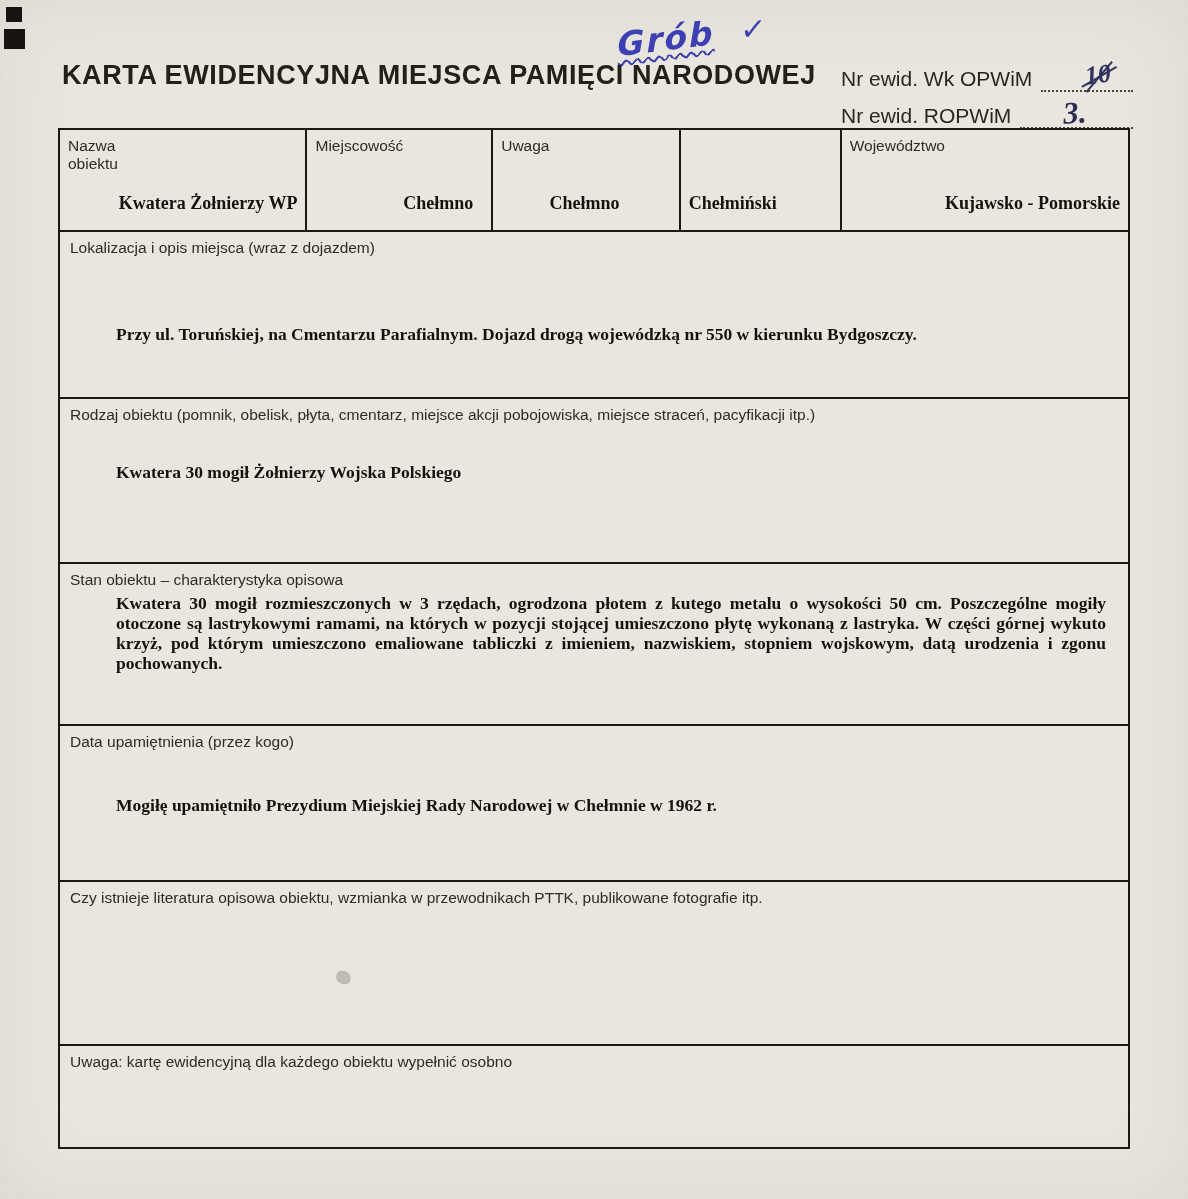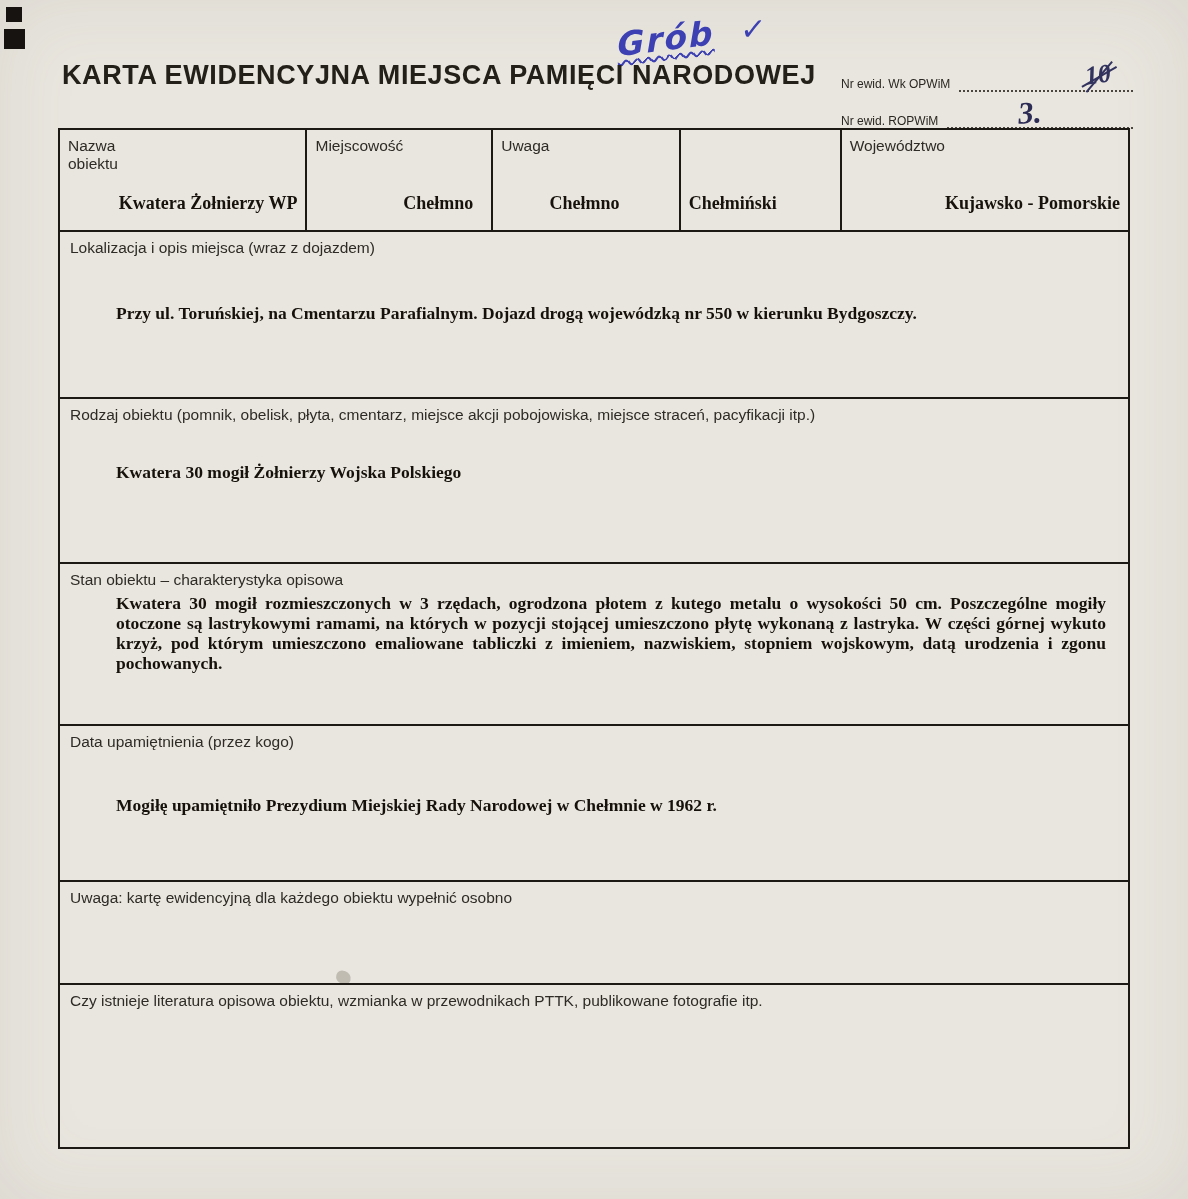--- a/index.html
+++ b/index.html
@@ -50,21 +50,21 @@
 
   .form-title {
     position: absolute; left: 62px; top: 60px; margin: 0;
     font-size: 27px; font-weight: 700; color: #232019;
     letter-spacing: 0.6px; white-space: nowrap;
   }
 
   
   .nr-block { position: absolute; left: 841px; top: 55px; width: 292px; }
   .nr-row { position: relative; display: flex; align-items: flex-end; height: 37px; }
-  .nr-label { font-size: 12px; color: #2a2722; white-space: nowrap; padding-bottom: 1px; }
+  .nr-label { font-size: 21px; color: #2a2722; white-space: nowrap; padding-bottom: 1px; }
   .nr-line {
     position: relative; flex: 1; margin-left: 9px; height: 24px;
     border-bottom: 2px dotted #4a463f;
   }
   .hw-crossed {
     position: absolute; right: 22px; bottom: 0px;
     font-family: "Liberation Serif", serif; font-style: italic; font-weight: 700;
     font-size: 26px; color: #32325e; transform: rotate(-8deg);
   }
   .hw-crossed::before, .hw-crossed::after {
@@ -111,21 +111,21 @@
     font-family: "Liberation Serif", serif; font-weight: 700;
     font-size: 17.5px; color: #16120b;
     margin-left: 46px; margin-right: 12px;
   }
   .sec-a { height: 167px; }
   .sec-b { height: 165px; }
   .sec-c { height: 162px; }
   .sec-d { height: 156px; }
   .sec-e { height: 164px; }
   .sec-f { height: 103px; }
-  .sec-a .sec-value { margin-top: 46px; }
+  .sec-a .sec-value { margin-top: 67px; }
   .sec-b .sec-value { margin-top: 38px; }
   .sec-c .sec-value { margin-top: 4px; text-align: justify; line-height: 20px; }
   .sec-d .sec-value { margin-top: 44px; }
 </style>
 </head>
 <body>
 
 <div class="page">
 
   <div class="artifact artifact-1"></div>
@@ -191,24 +191,24 @@
     <div class="section sec-c">
       <div class="sec-label">Stan obiektu – charakterystyka opisowa</div>
       <div class="sec-value">Kwatera 30 mogił rozmieszczonych w 3 rzędach, ogrodzona płotem z kutego metalu o wysokości 50 cm. Poszczególne mogiły otoczone są lastrykowymi ramami, na których w pozycji stojącej umieszczono płytę wykonaną z lastryka. W części górnej wykuto krzyż, pod którym umieszczono emaliowane tabliczki z imieniem, nazwiskiem, stopniem wojskowym, datą urodzenia i zgonu pochowanych.</div>
     </div>
 
     <div class="section sec-d">
       <div class="sec-label">Data upamiętnienia (przez kogo)</div>
       <div class="sec-value">Mogiłę upamiętniło Prezydium Miejskiej Rady Narodowej w Chełmnie w 1962 r.</div>
     </div>
 
+    <div class="section sec-e">
+      <div class="sec-label">Czy istnieje literatura opisowa obiektu, wzmianka w przewodnikach PTTK, publikowane fotografie itp.</div>
+      <div class="sec-value"></div>
+    </div>
+
     <div class="section sec-f">
       <div class="sec-label">Uwaga: kartę ewidencyjną dla każdego obiektu wypełnić osobno</div>
       <div class="sec-value"></div>
     </div>
 
-    <div class="section sec-e">
-      <div class="sec-label">Czy istnieje literatura opisowa obiektu, wzmianka w przewodnikach PTTK, publikowane fotografie itp.</div>
-      <div class="sec-value"></div>
-    </div>
-
   </div>
 </div>
 
 </body></html>

